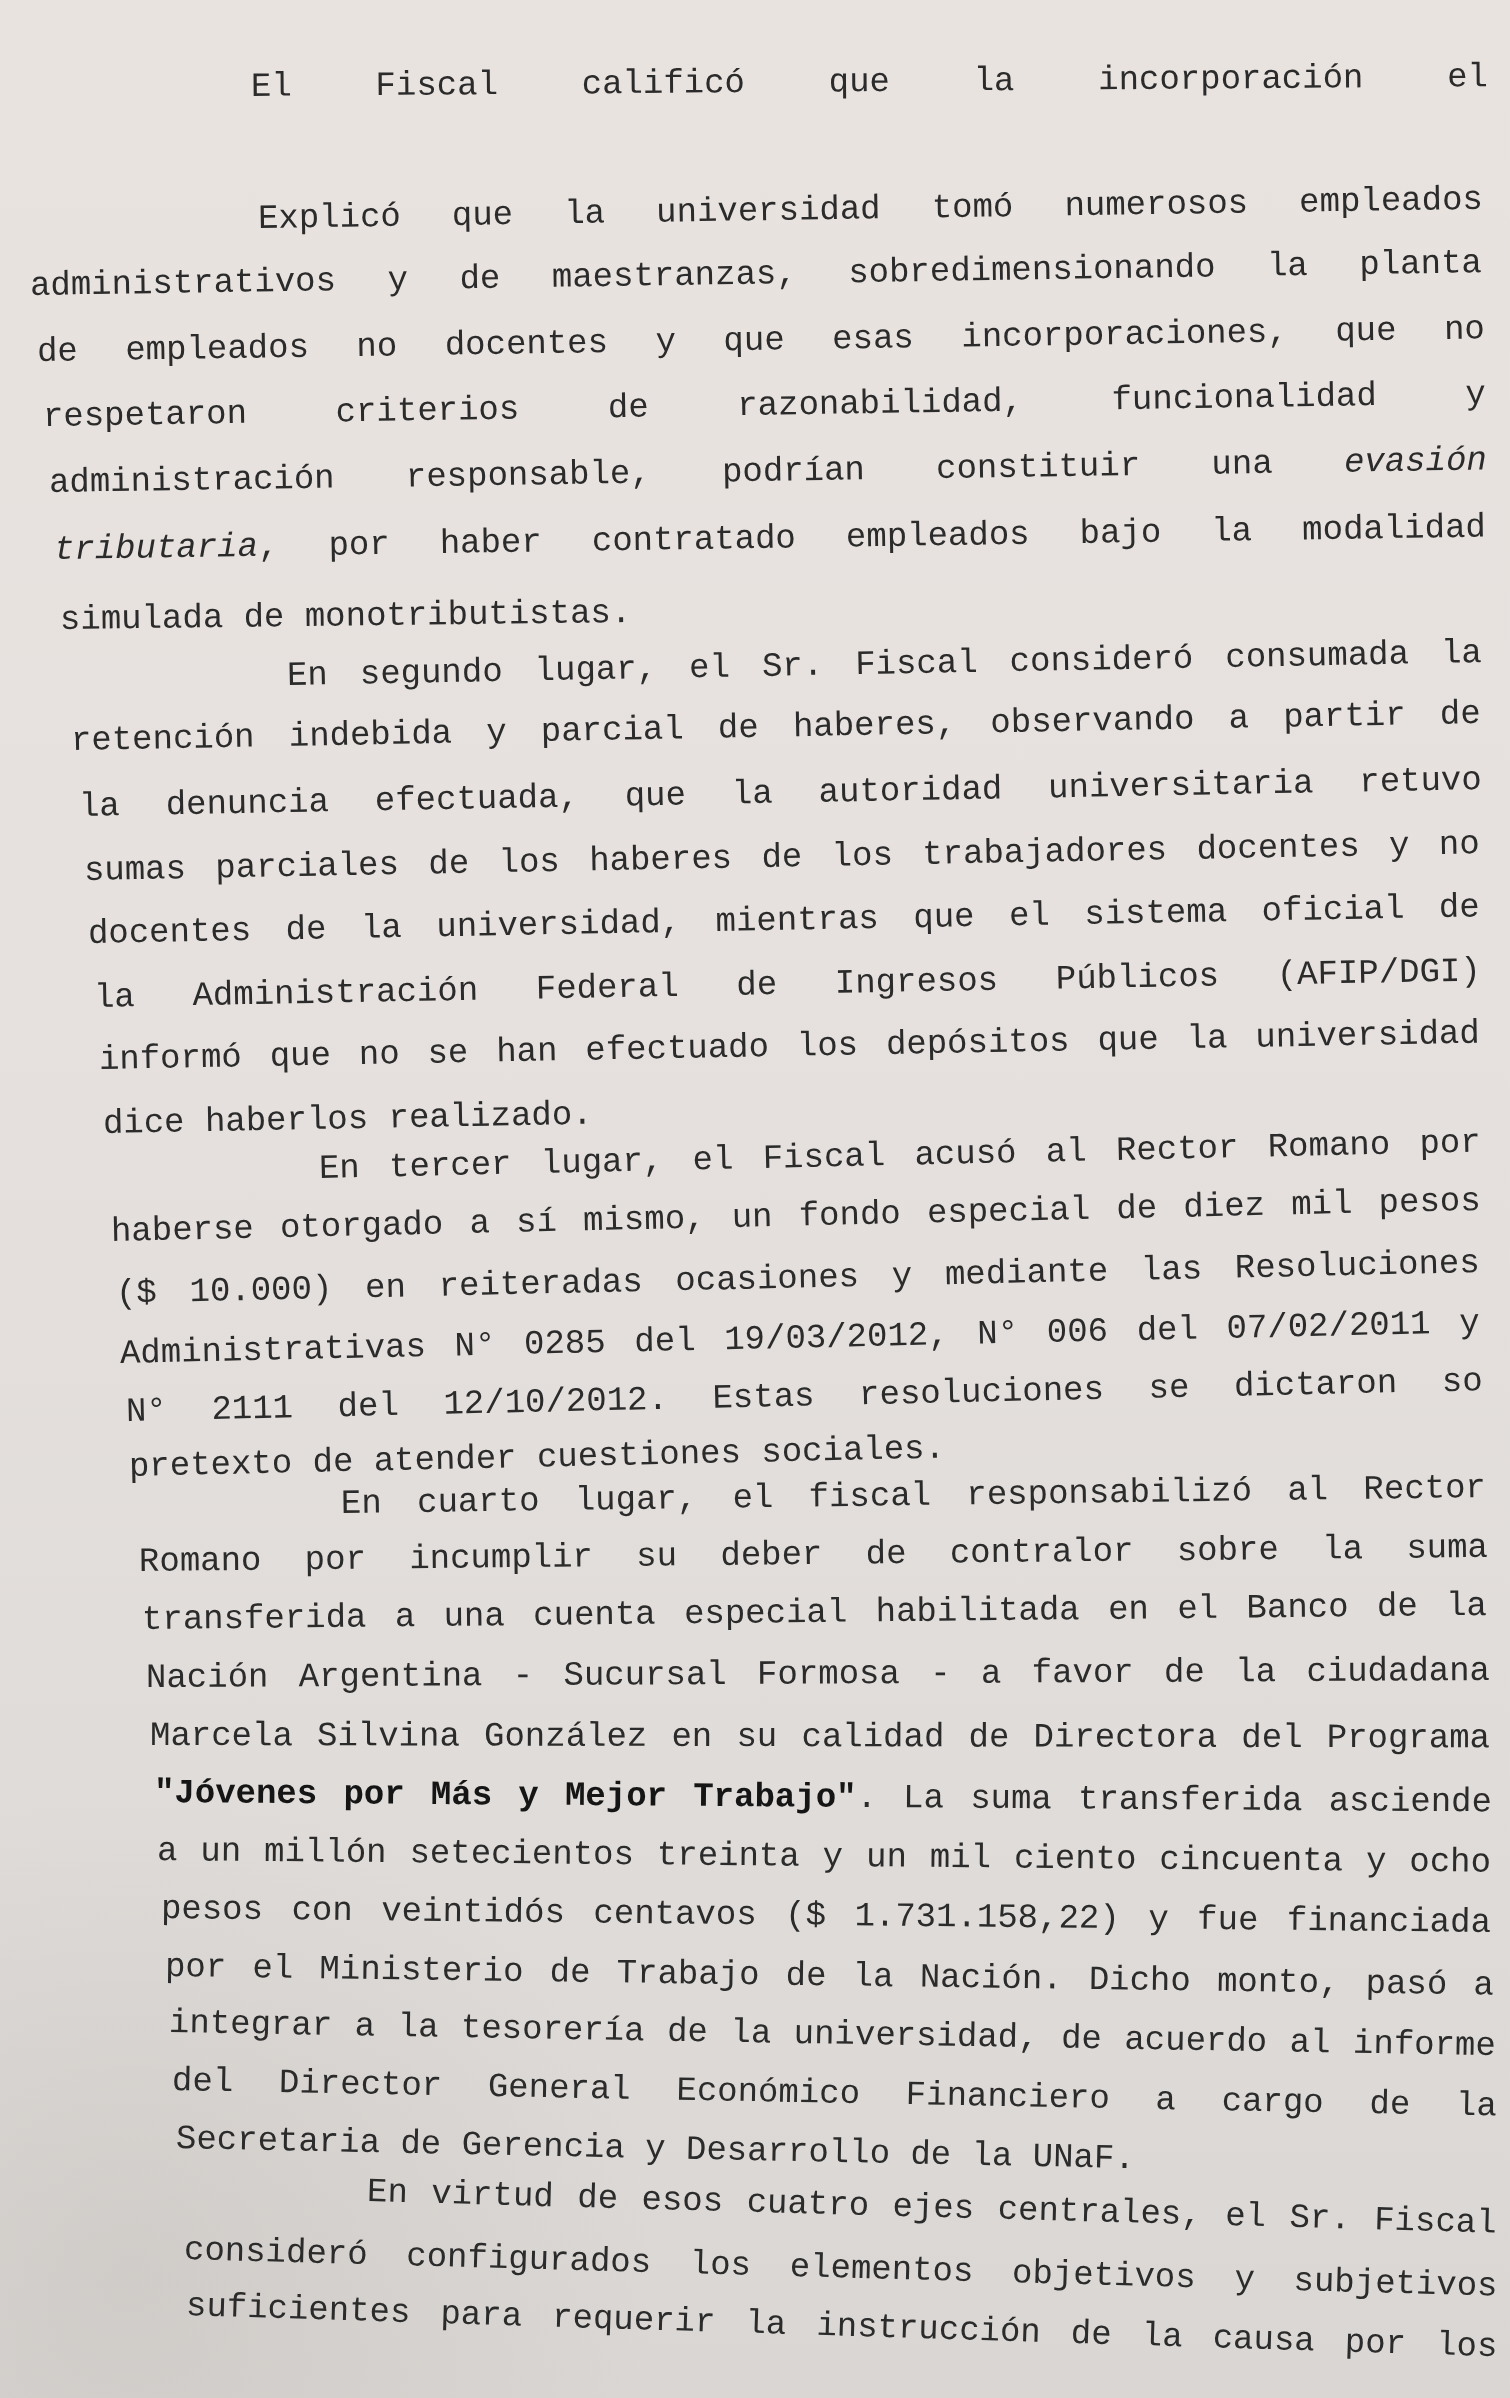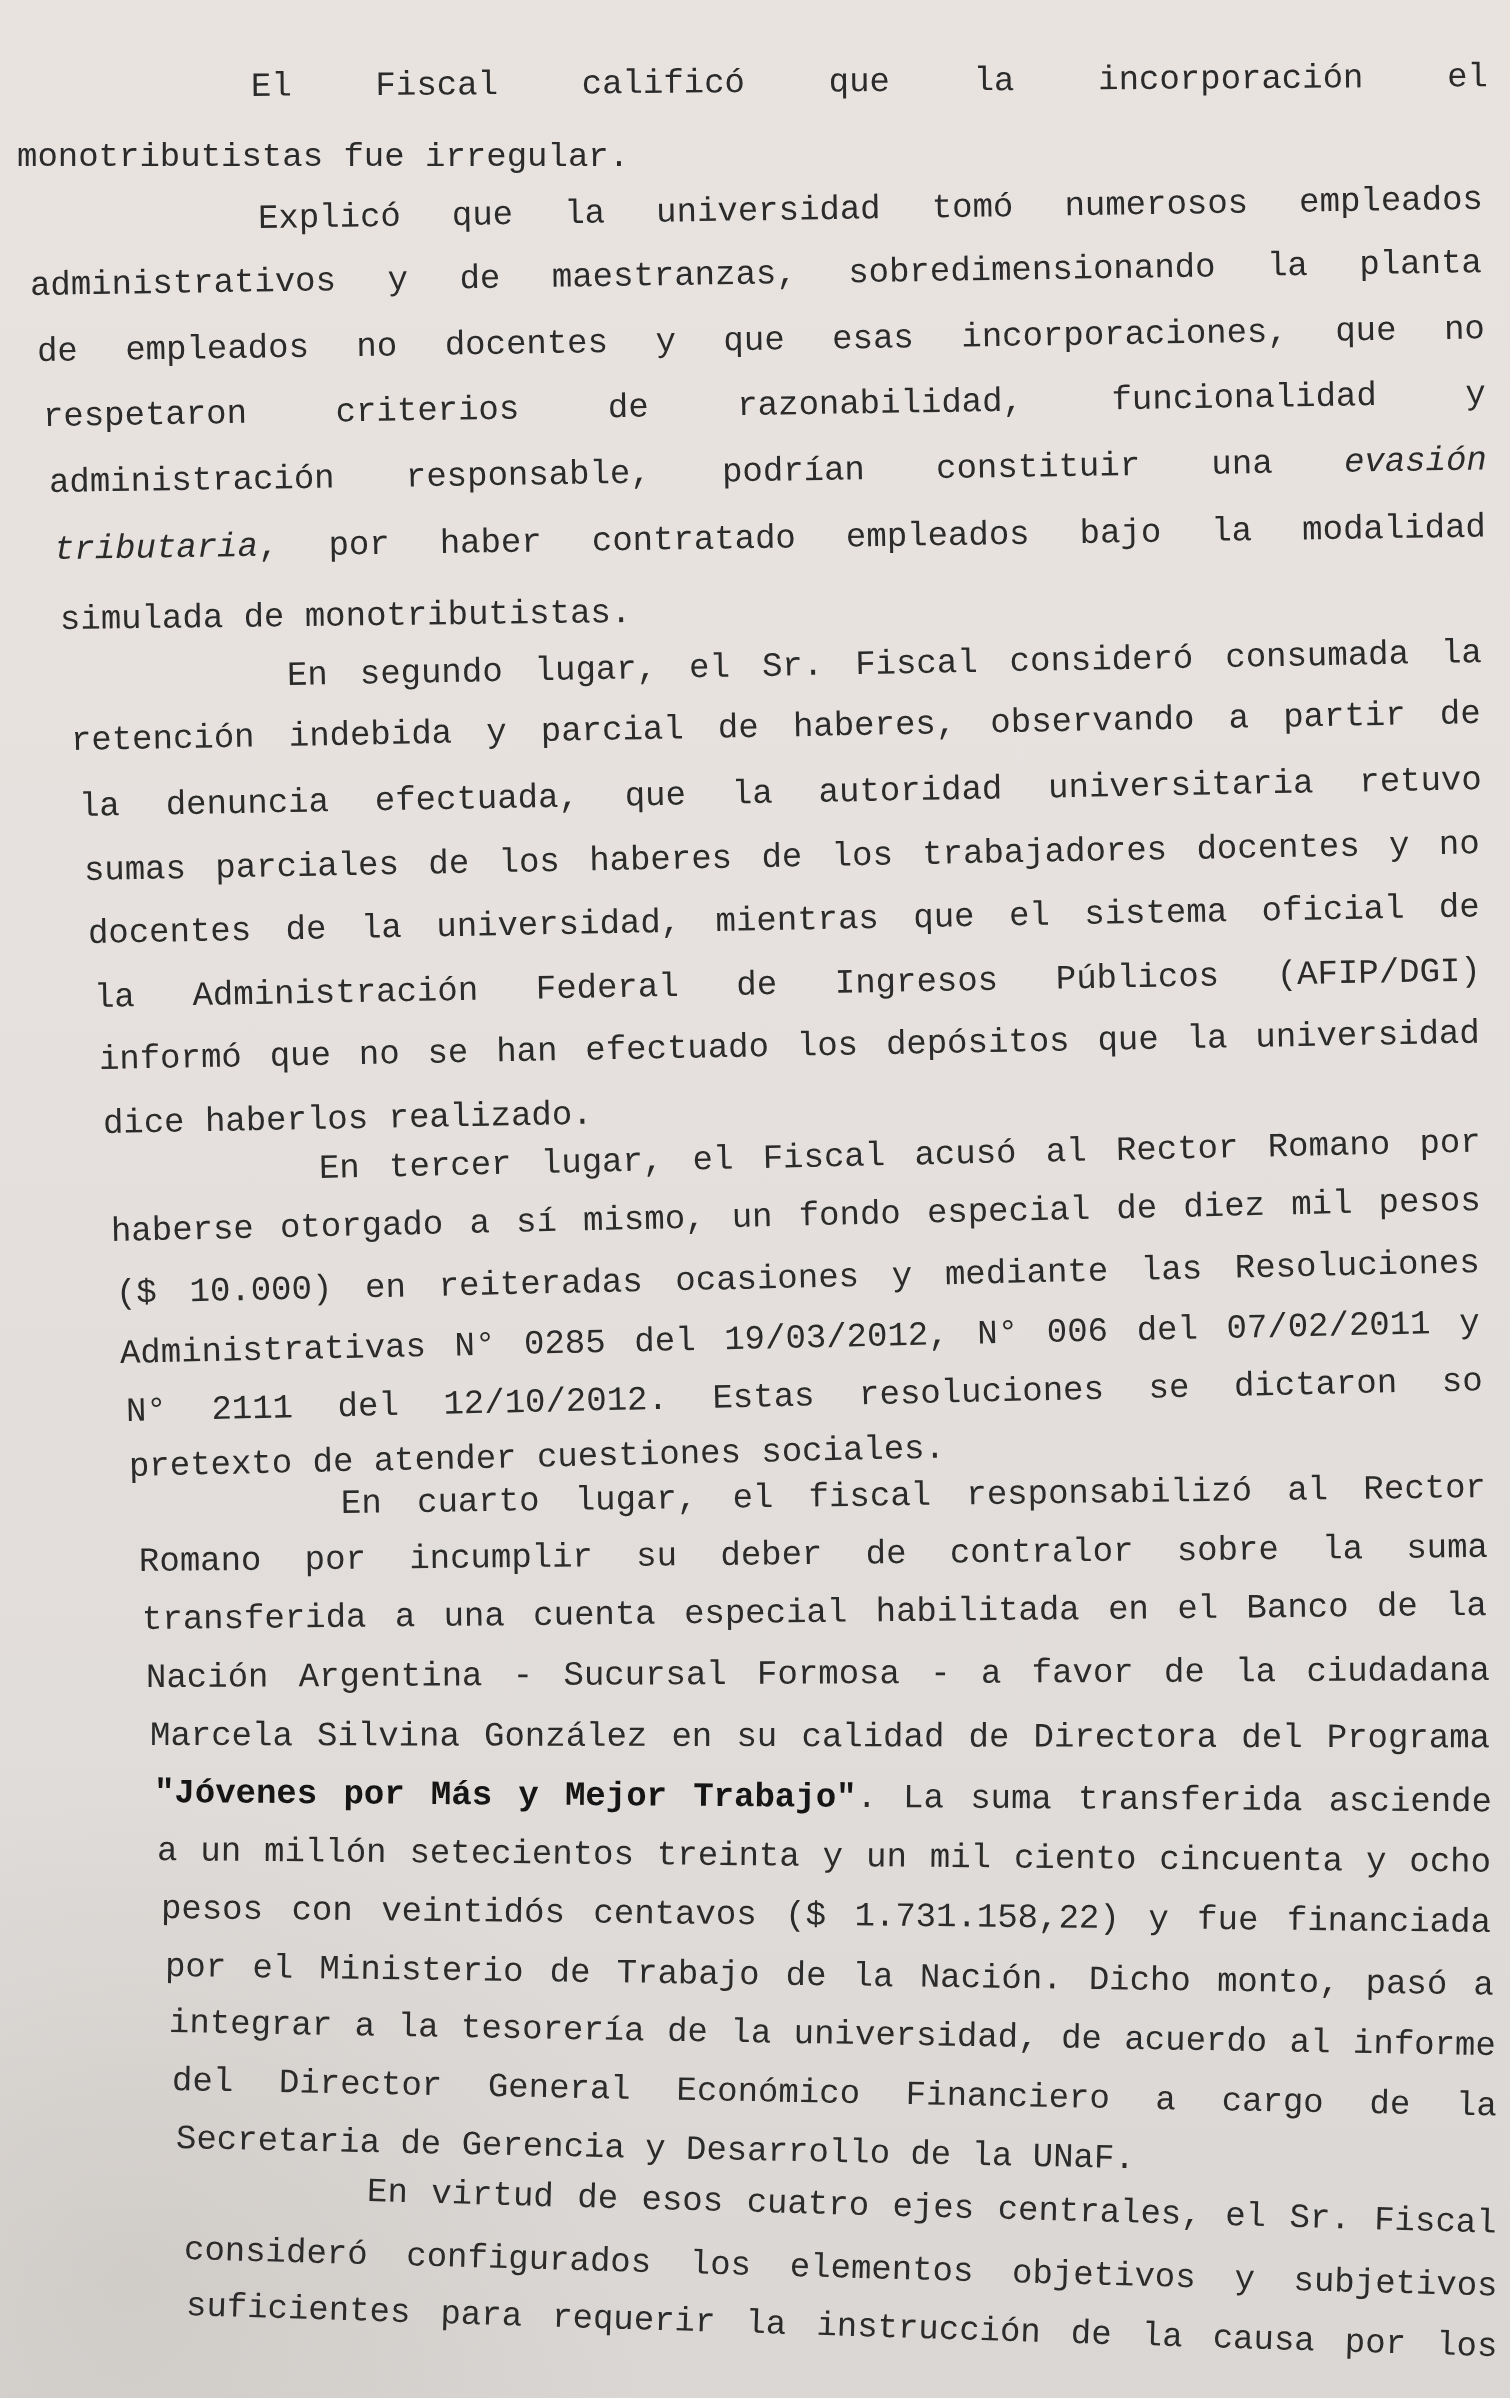--- a/index.html
+++ b/index.html
@@ -25,21 +25,20 @@
   .it{font-style:italic;}
   .b{font-weight:bold;color:#151515;}
 </style>
 </head>
 <body>
 
 <div class="page">
   <div class="shade"></div>
 
   <div class="line" style="left:251px;top:67px;width:1237px;transform:rotate(-0.45deg);">El Fiscal calificó que la incorporación el</div>
-  <div class="line last" style="left:17px;top:137px;width:1471px;">monotributistas fue irregular.</div>
 
   <div class="line" style="left:258px;top:199px;width:1225px;transform:rotate(-0.9deg);">Explicó que la universidad tomó numerosos empleados</div>
   <div class="line" style="left:30px;top:266px;width:1452px;transform:rotate(-0.9deg);">administrativos y de maestranzas, sobredimensionando la planta</div>
   <div class="line" style="left:37px;top:332px;width:1448px;transform:rotate(-0.9deg);">de empleados no docentes y que esas incorporaciones, que no</div>
   <div class="line" style="left:43px;top:397px;width:1443px;transform:rotate(-0.9deg);">respetaron criterios de razonabilidad, funcionalidad y</div>
   <div class="line" style="left:49px;top:463px;width:1438px;transform:rotate(-0.9deg);">
     <span>administración responsable, podrían constituir una </span><span class="it">evasión</span>
   </div>
   <div class="line" style="left:54px;top:530px;width:1432px;transform:rotate(-0.9deg);">
     <span class="it">tributaria</span><span>, por haber contratado empleados bajo la modalidad</span>

